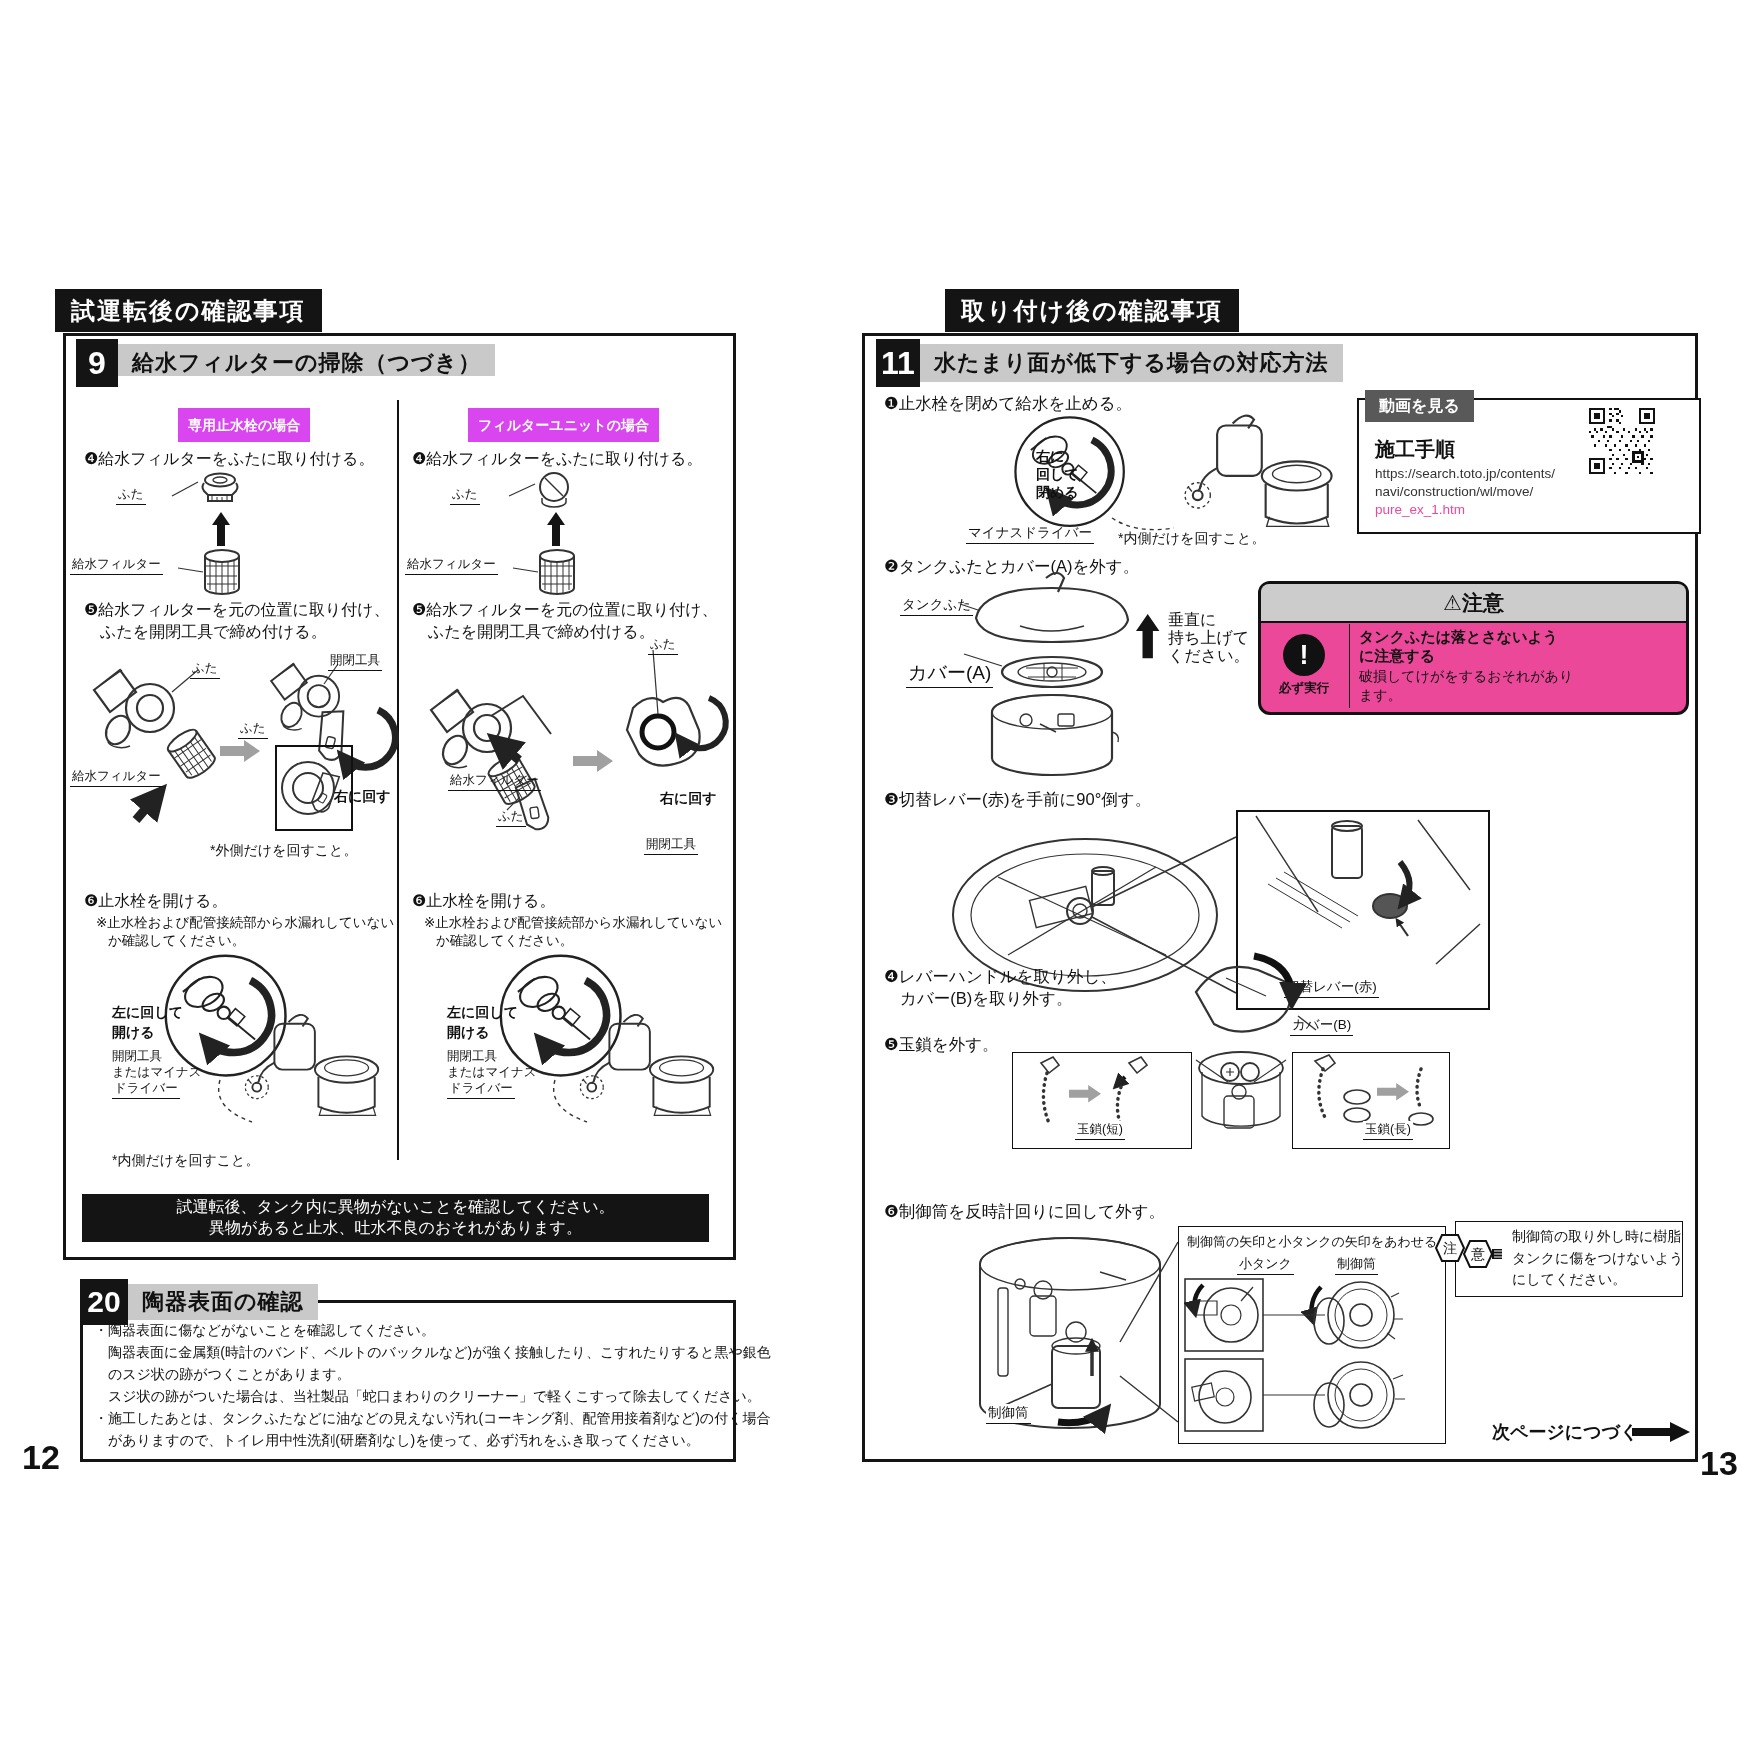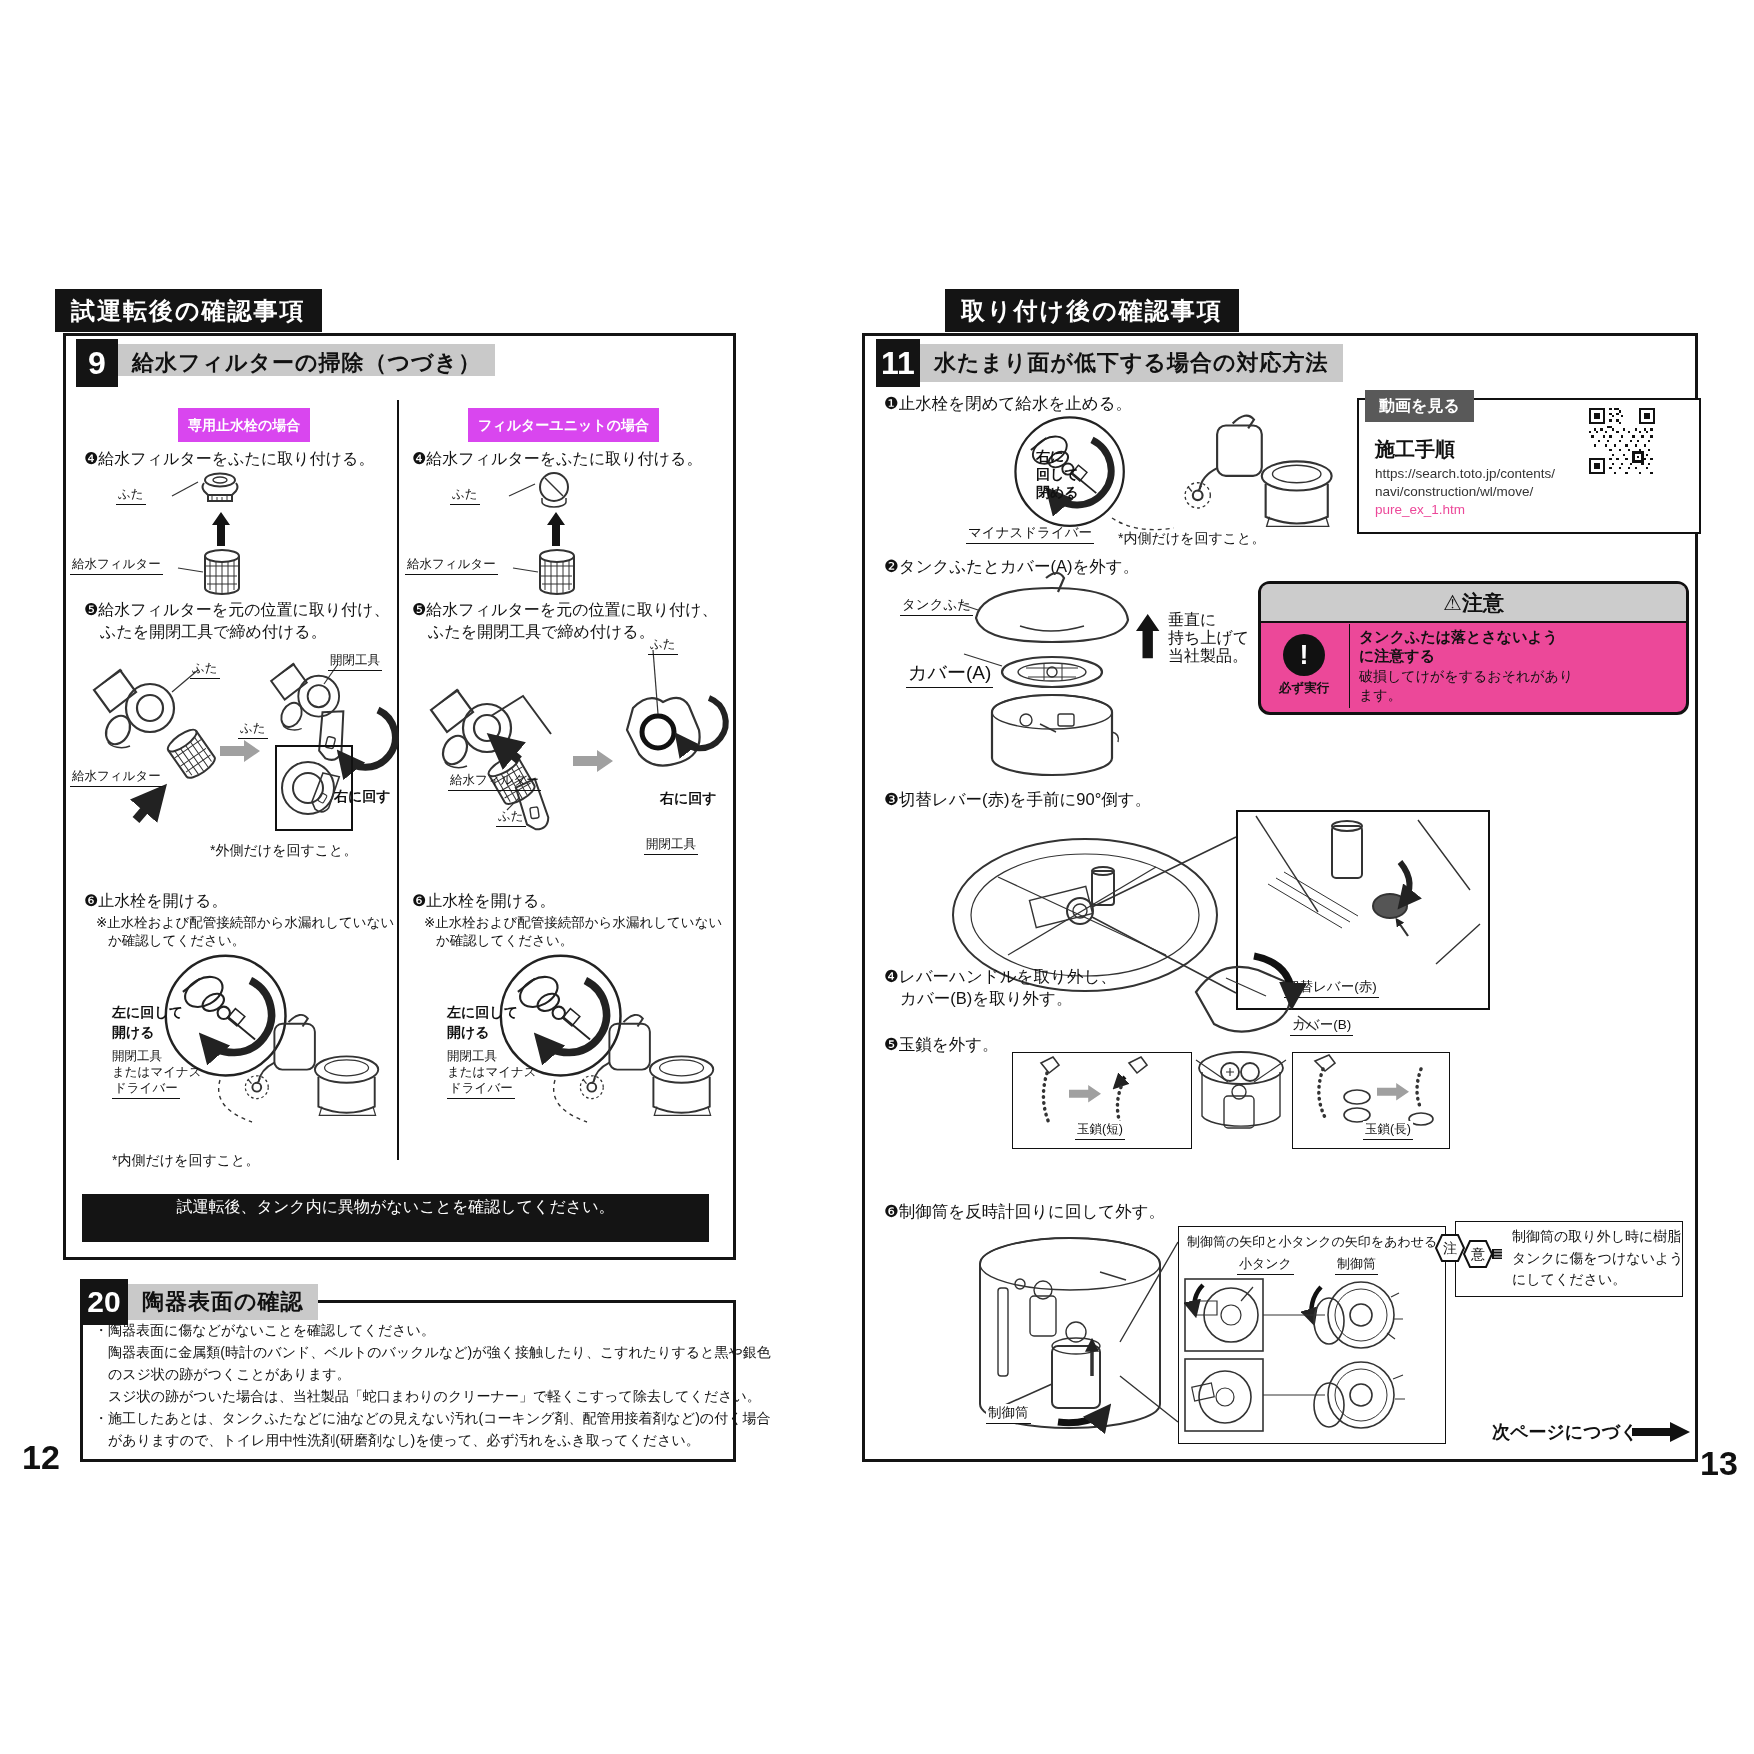--- a/index.html
+++ b/index.html
@@ -202,20 +202,21 @@
     <use href="#g-toilet" transform="translate(148,58) scale(0.88)"></use>
   </svg>
   <div class="abs b14" style="left:447px;top:1004px">左に回して</div>
   <div class="abs b14" style="left:447px;top:1024px">開ける</div>
   <div class="abs pl" style="left:447px;top:1048px">開閉工具</div>
   <div class="abs pl" style="left:447px;top:1064px">またはマイナス</div>
   <div class="abs lbl" style="left:447px;top:1080px">ドライバー</div>
 
   <div class="abs fbar" style="left:82px;top:1194px;width:627px;height:46px">
     <div>試運転後、タンク内に異物がないことを確認してください。</div>
+    <div>異物があると止水、吐水不良のおそれがあります。</div>
   </div>
 
   <div class="abs box" style="left:80px;top:1300px;width:650px;height:156px"></div>
   <div class="abs numsq" style="left:80px;top:1279px;width:48px;height:46px;font-size:30px">20</div>
   <div class="abs stitle" style="left:128px;top:1284px;height:36px;line-height:36px">陶器表面の確認</div>
   <div class="abs body14" style="left:94px;top:1322px">・陶器表面に傷などがないことを確認してください。</div>
   <div class="abs body14" style="left:94px;top:1344px">　陶器表面に金属類(時計のバンド、ベルトのバックルなど)が強く接触したり、こすれたりすると黒や銀色</div>
   <div class="abs body14" style="left:94px;top:1366px">　のスジ状の跡がつくことがあります。</div>
   <div class="abs body14" style="left:94px;top:1388px">　スジ状の跡がついた場合は、当社製品「蛇口まわりのクリーナー」で軽くこすって除去してください。</div>
   <div class="abs body14" style="left:94px;top:1410px">・施工したあとは、タンクふたなどに油などの見えない汚れ(コーキング剤、配管用接着剤など)の付く場合</div>
@@ -288,21 +289,21 @@
       <path d="M100,152 l16,8 M172,160 q8,2 6,10" stroke-width="1.4"></path>
       <line x1="20" y1="32" x2="38" y2="38" stroke-width="1.2"></line>
       <line x1="24" y1="82" x2="62" y2="94" stroke-width="1.2"></line>
     </g>
     <use href="#g-uparr" transform="translate(196,42) scale(1.3)"></use>
   </svg>
   <div class="abs lbl" style="left:900px;top:596px;font-size:13.5px">タンクふた</div>
   <div class="abs lbl" style="left:906px;top:660px;font-size:19px">カバー(A)</div>
   <div class="abs n15" style="left:1168px;top:610px">垂直に</div>
   <div class="abs n15" style="left:1168px;top:628px">持ち上げて</div>
-  <div class="abs n15" style="left:1168px;top:646px">当社製品。</div>
+  <div class="abs n15" style="left:1168px;top:646px">ください。</div>
 
   <div class="abs round" style="left:1258px;top:581px;width:425px;height:128px">
     <div class="chead">⚠注意</div>
     <div class="abs excl" style="left:22px;top:50px;width:42px;height:42px">!</div>
     <div class="abs" style="left:8px;top:96px;width:70px;text-align:center;font-size:12.5px;font-weight:700">必ず実行</div>
     <div class="abs" style="left:88px;top:40px;width:0;height:84px;border-left:1.5px solid #111"></div>
     <div class="abs b14" style="left:98px;top:44px;font-size:15px">タンクふたは落とさないよう</div>
     <div class="abs b14" style="left:98px;top:63px;font-size:15px">に注意する</div>
     <div class="abs body14" style="left:98px;top:84px">破損してけがをするおそれがあり</div>
     <div class="abs body14" style="left:98px;top:103px">ます。</div>

